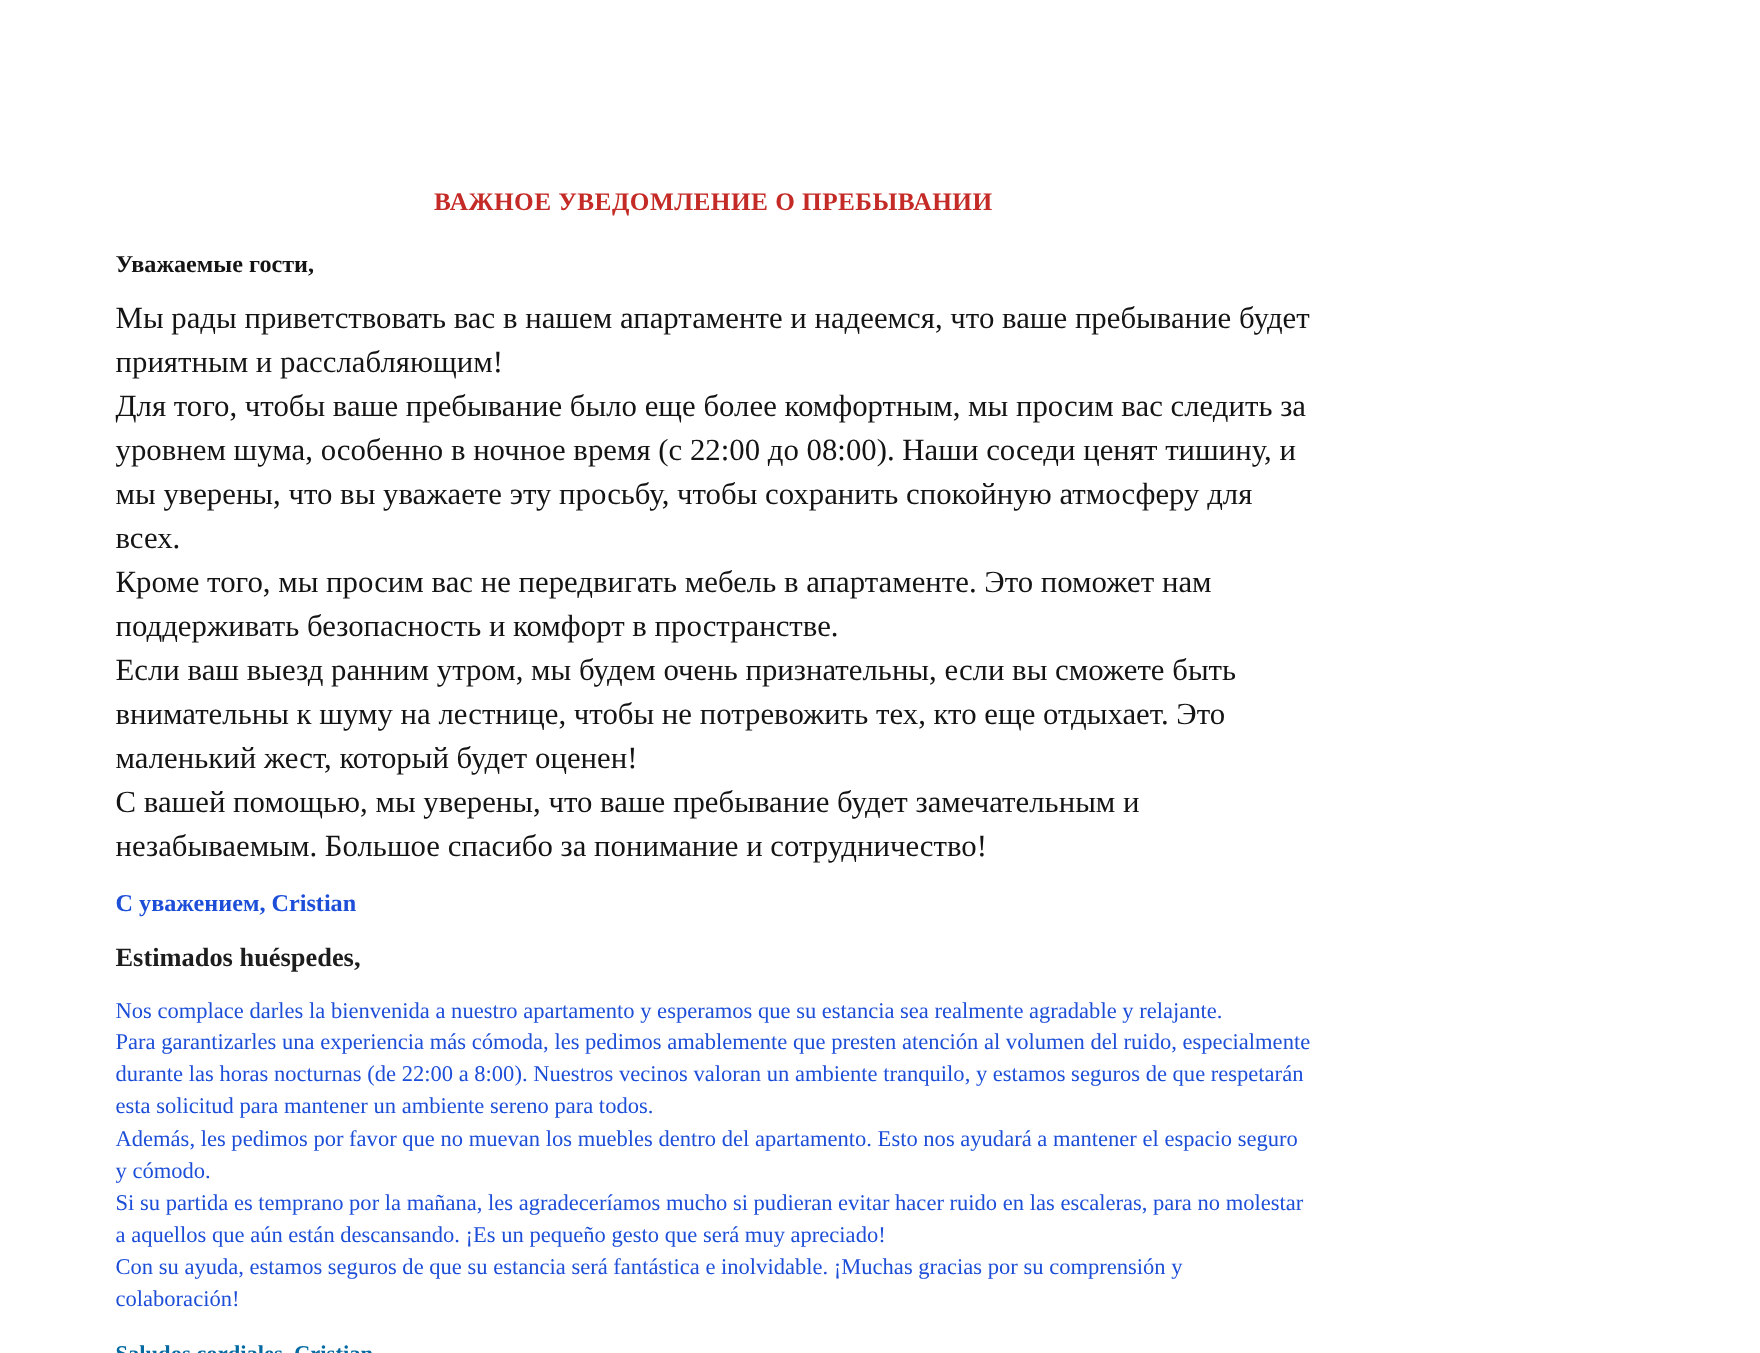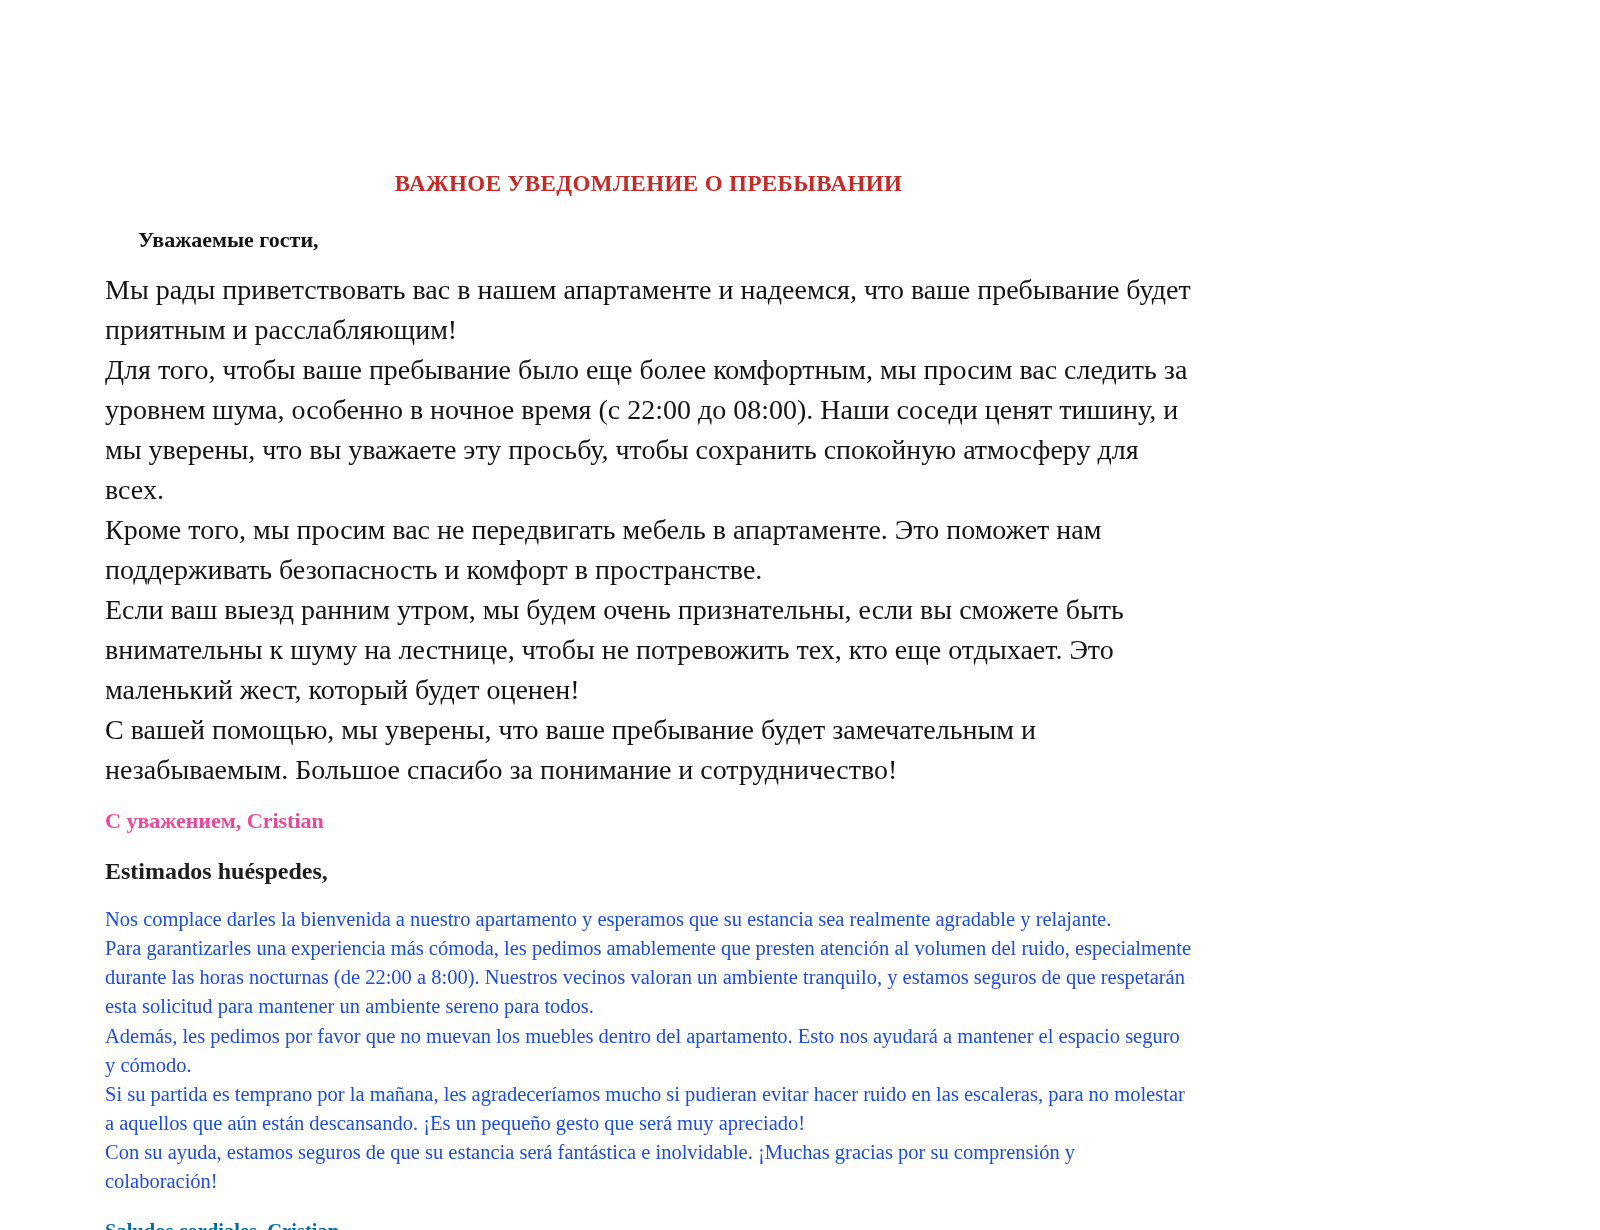--- a/index.html
+++ b/index.html
@@ -33,21 +33,20 @@
     margin-top: 16px;
   }
   .salutation {
     font-weight: bold;
     margin: 0;
   }
   .salutation.ru {
     font-size: 22px;
     margin-top: 28px;
     color: #141414;
-    margin-left: 33px;
   }
   .salutation.es {
     font-size: 24px;
     margin-top: 24px;
   }
   .body-text {
     white-space: pre-line;
   }
   .body-text.ru {
     font-size: 28px;
@@ -63,21 +62,21 @@
     max-width: 1350px;
     color: #1d4ed8;
   }
   .signature {
     margin: 0;
   }
   .signature.ru {
     font-size: 22px;
     font-weight: bold;
     margin-top: 18px;
-    color: #ec4899;
+    color: #1d4ed8;
   }
   .closing.es {
     font-size: 20.5px;
     font-weight: normal;
     margin: 0;
     margin-top: 26px;
     color: #222222;
   }
   .signature.es {
     font-size: 20.5px;

